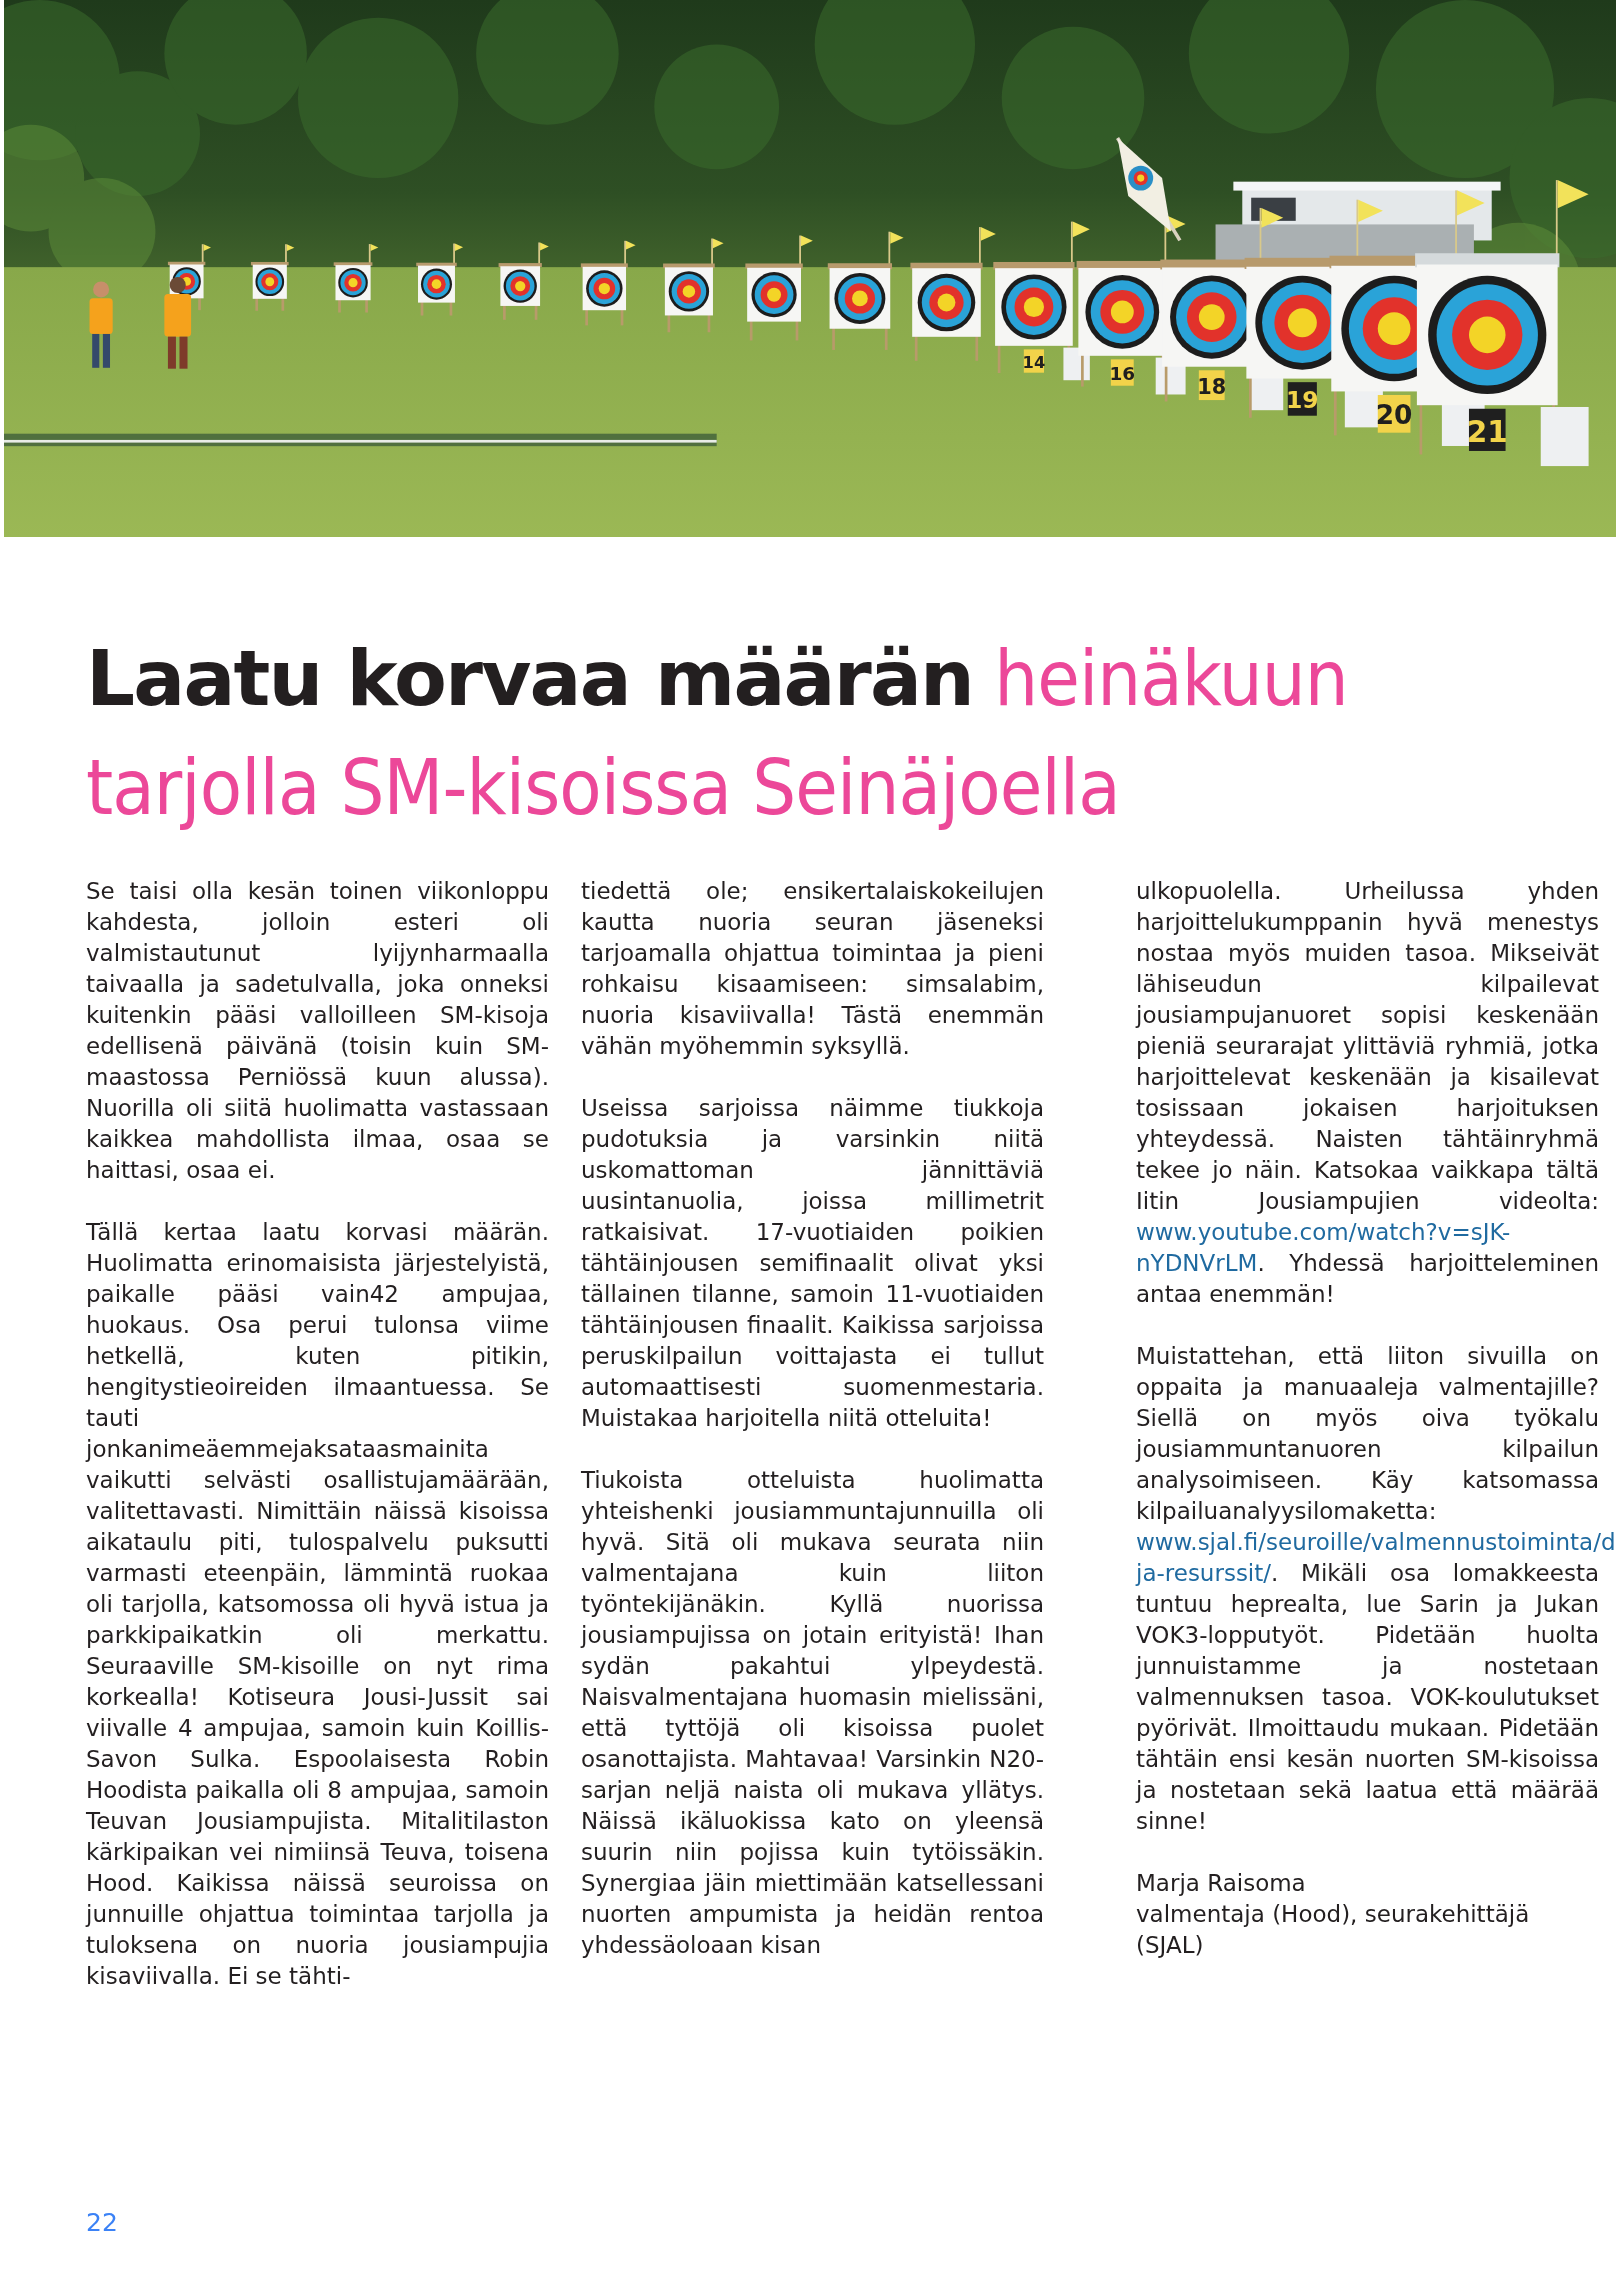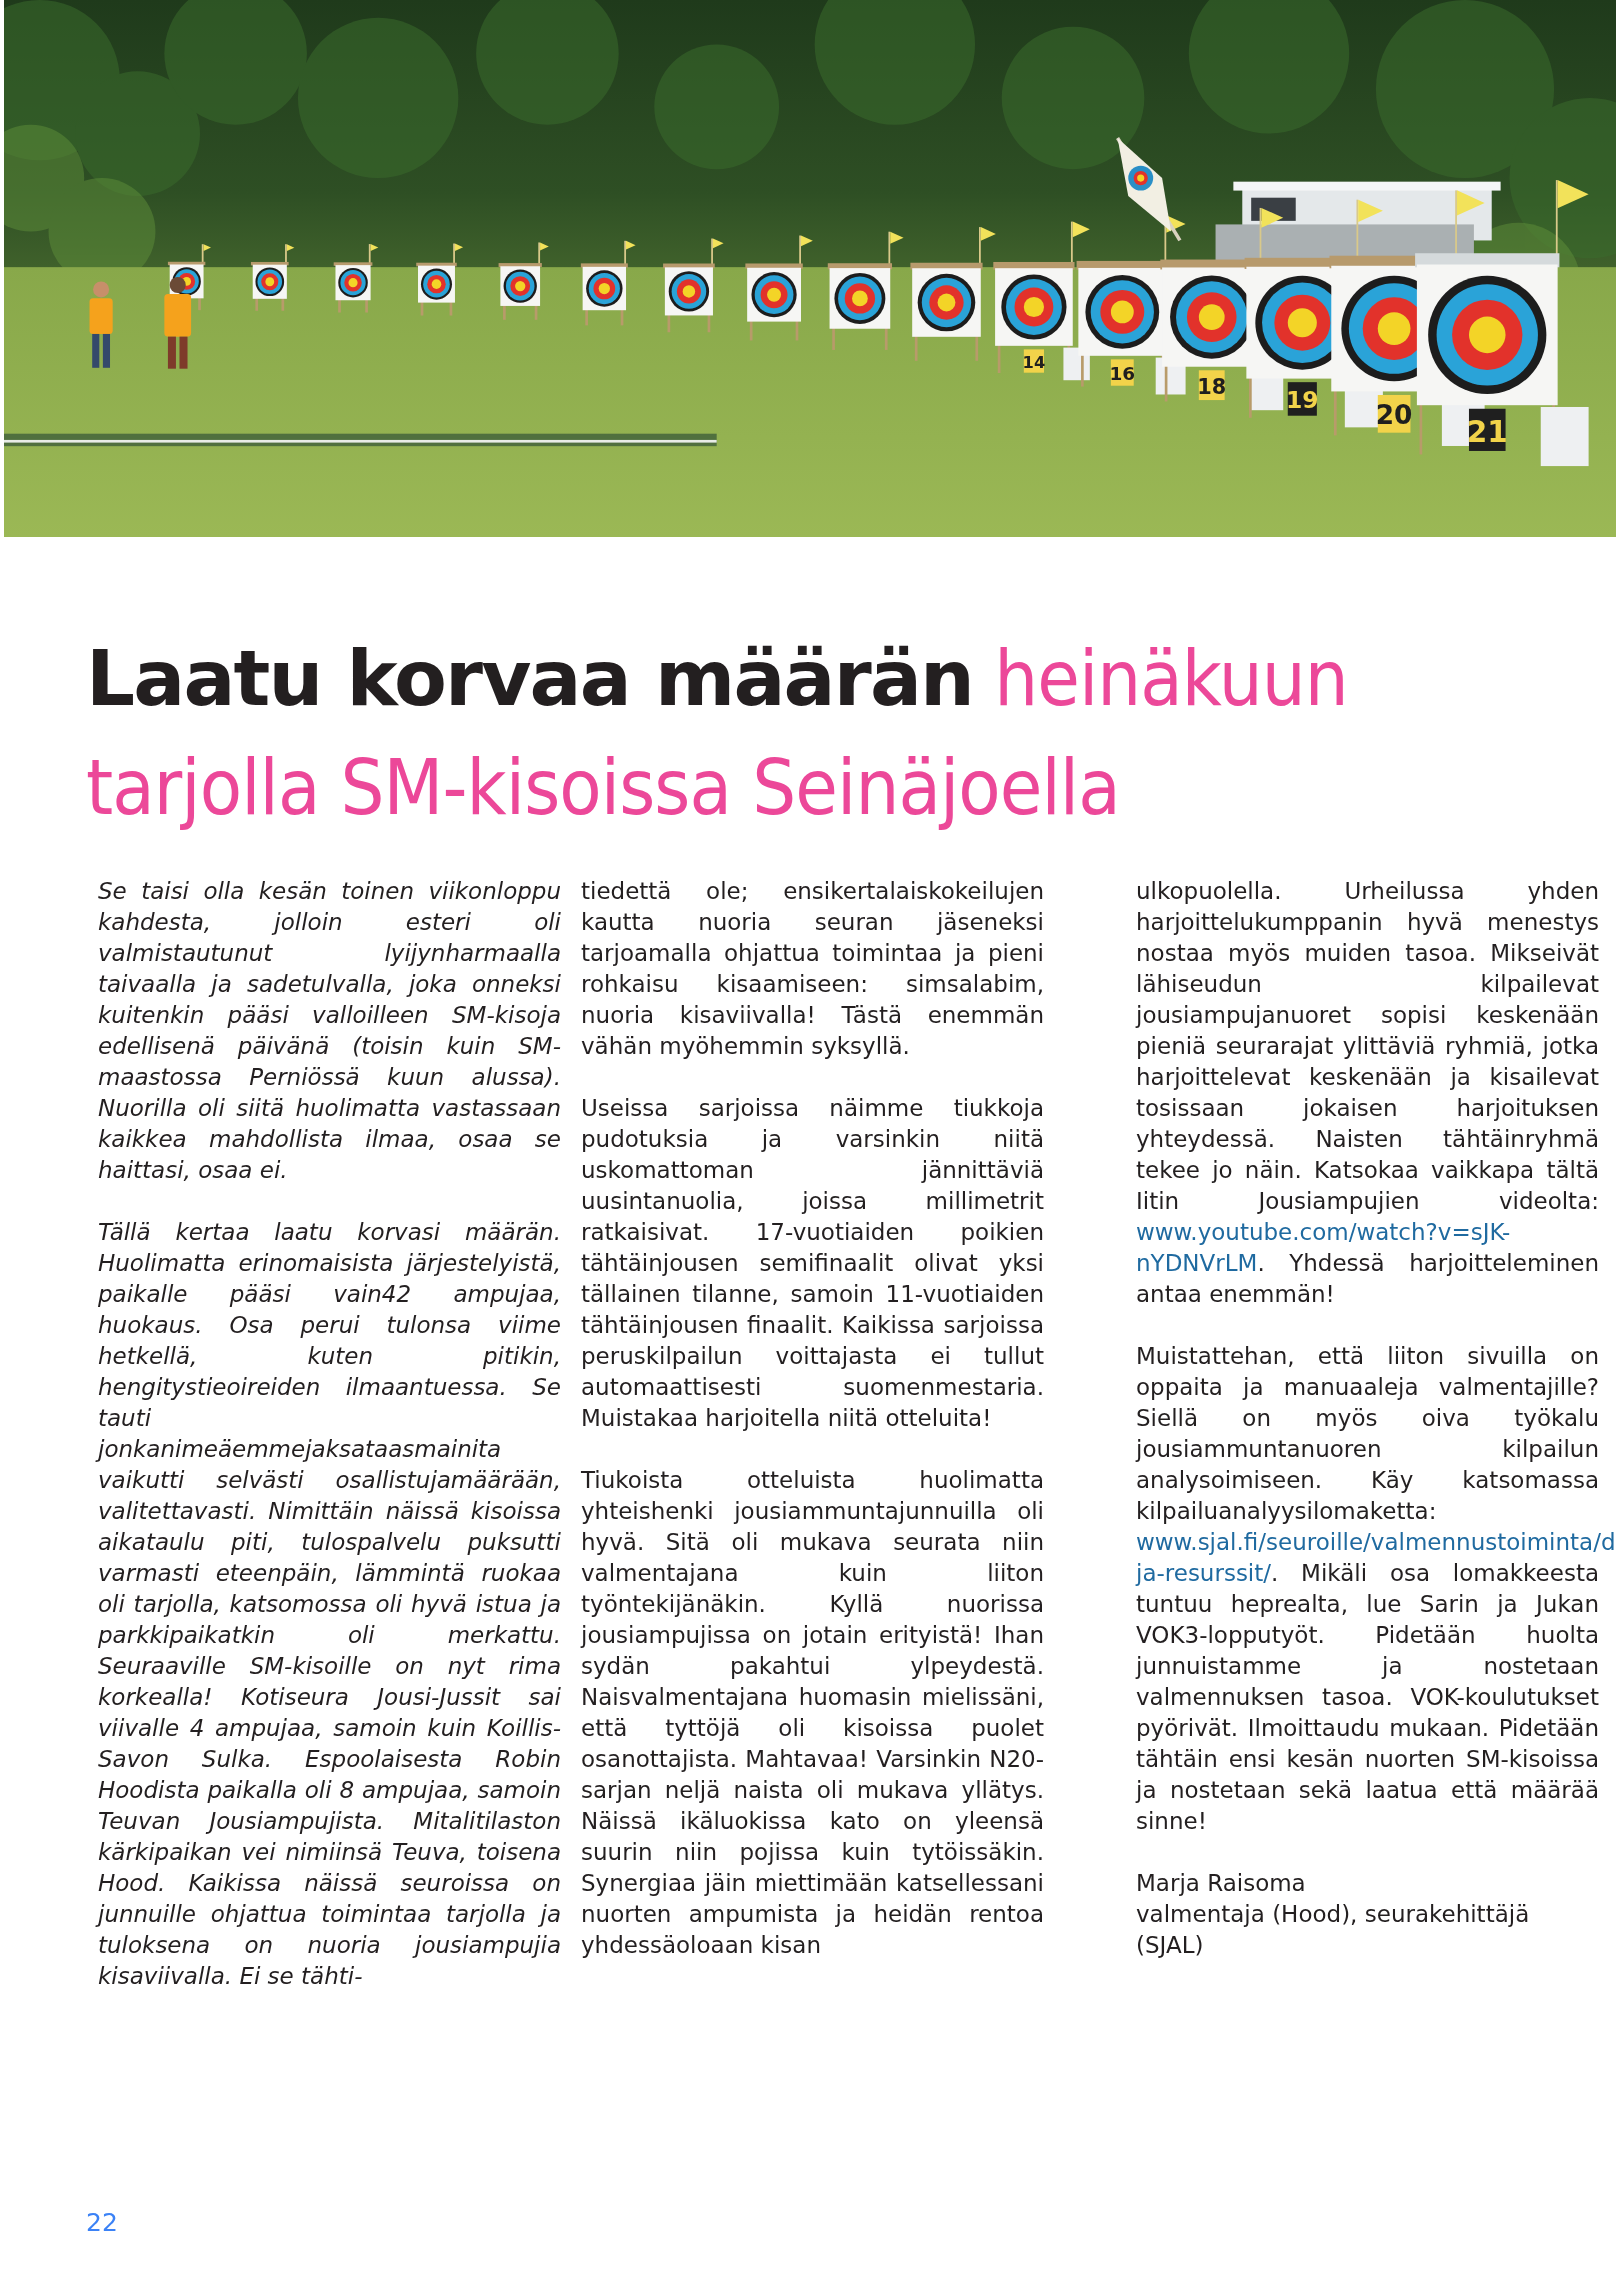--- a/index.html
+++ b/index.html
@@ -17,21 +17,21 @@
     .headline .bold { font-weight: bold; letter-spacing: -1.8px; }
     .headline .light { font-weight: normal; font-family: "DejaVu Sans", sans-serif; color: #ec4899;
                        -webkit-text-stroke: 0; font-stretch: condensed; }
 
     
     .col { position: absolute; top: 876px; width: 463px;
            font-family: "DejaVu Sans", sans-serif; font-size: 23px; line-height: 31px;
            color: #231f20; text-align: justify; hyphens: manual; }
     .col p { margin: 0 0 31px 0; }
     .col p:last-child { margin-bottom: 11px; }
-    .col-1 { left: 98px; font-style: italic; }
+    .col-1 { left: 86px; }
     .col-2 { left: 581px; }
     .col-3 { left: 1136px; }
     .link { color: #1f6aa0; text-decoration: none; }
     .sig { text-align: left; }
     .sig-title { text-align: justify; text-align-last: left; }
 
     .page-number { position: absolute; left: 86px; top: 2208px; font-family: "DejaVu Sans", sans-serif;
                    font-size: 25px; color: #2f3a7a; }
   </style>
 </head>

